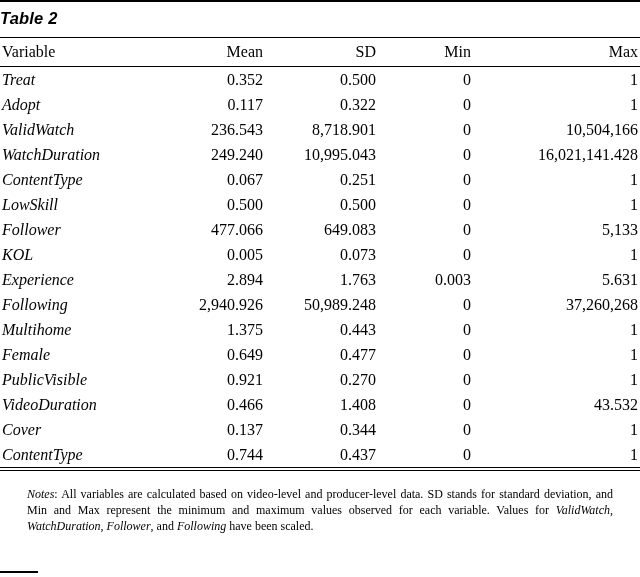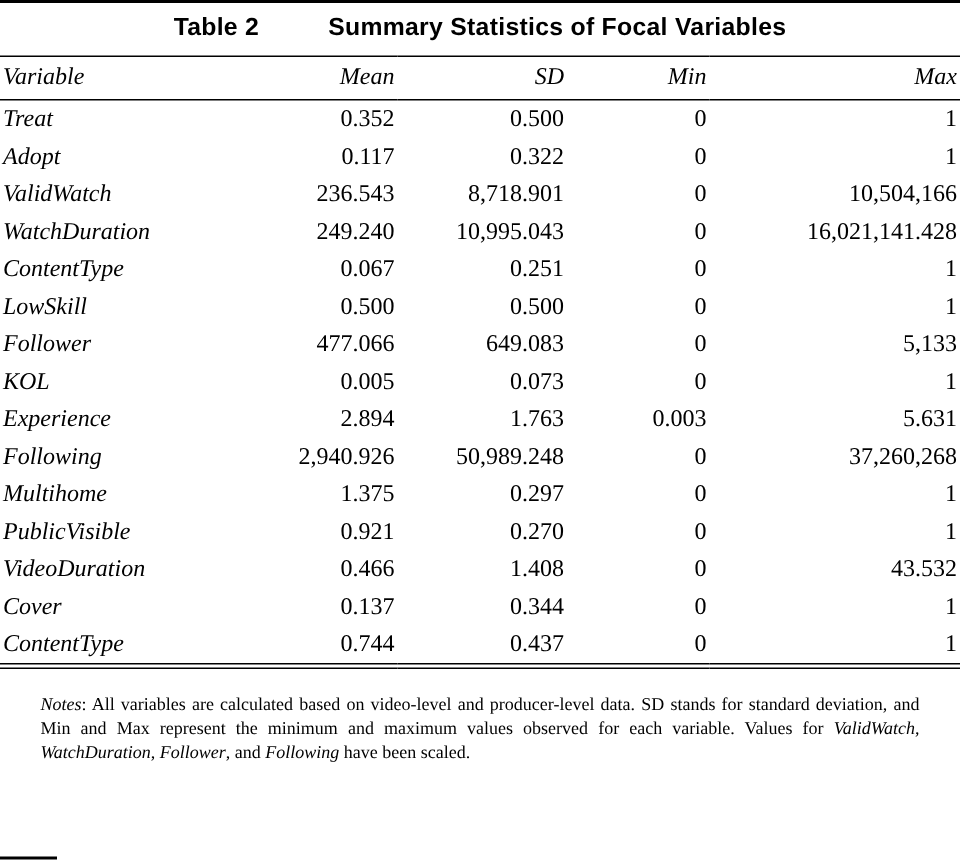--- a/index.html
+++ b/index.html
@@ -21,27 +21,27 @@
     top: 0;
     left: 0;
     width: 640px;
     height: 2px;
     background: #000;
   }
   .title-row {
     padding-top: 9px;
     padding-bottom: 9px;
     display: flex;
-    justify-content: center;
     align-items: baseline;
-    gap: 46px;
+    gap: 26px;
     font-family: "Liberation Sans", sans-serif;
     font-weight: 700;
     font-size: 16.5px;
     letter-spacing: 0.2px;
+    font-style: italic;
   }
   table.summary {
     width: 640px;
     border-collapse: collapse;
     table-layout: fixed;
     font-size: 16px;
     border-top: 1px solid #000;
     border-bottom: 4px double #000;
   }
   table.summary col.c-var { width: 170px; }
@@ -52,21 +52,21 @@
   table.summary th, table.summary td {
     padding: 3px 2px;
     line-height: 19px;
     font-weight: normal;
     white-space: nowrap;
     overflow: hidden;
   }
   table.summary thead tr {
     border-bottom: 1px solid #000;
   }
-  table.summary th { padding-top: 4px; padding-bottom: 5px; font-style: italic; }
+  table.summary th { padding-top: 4px; padding-bottom: 5px; }
   .al { text-align: left; padding-left: 4px; }
   .ar { text-align: right; padding-right: 3px; }
   td.var {
     font-style: italic;
     text-align: left;
     padding-left: 4px;
     margin-left: 16px;
   }
   .notes {
     width: 586px;
@@ -87,21 +87,20 @@
 </style>
 </head>
 <body>
 
 <div class="sheet">
 
   <div class="top-rule"></div>
 
   <div class="title-row">
     <span>Table 2</span>
-    <span>Summary Statistics of Focal Variables</span>
   </div>
 
   <table class="summary">
     <colgroup>
       <col class="c-var">
         <col class="c-mean">
         <col class="c-sd">
         <col class="c-min">
         <col class="c-max">
     </colgroup>
@@ -181,21 +180,28 @@
       <tr>
         <td class="var">Following</td>
         <td class="ar">2,940.926</td>
         <td class="ar">50,989.248</td>
         <td class="ar">0</td>
         <td class="ar">37,260,268</td>
       </tr>
       <tr>
         <td class="var">Multihome</td>
         <td class="ar">1.375</td>
-        <td class="ar">0.297</td>
+        <td class="ar">0.443</td>
+        <td class="ar">0</td>
+        <td class="ar">1</td>
+      </tr>
+      <tr>
+        <td class="var">Female</td>
+        <td class="ar">0.649</td>
+        <td class="ar">0.477</td>
         <td class="ar">0</td>
         <td class="ar">1</td>
       </tr>
       <tr>
         <td class="var">PublicVisible</td>
         <td class="ar">0.921</td>
         <td class="ar">0.270</td>
         <td class="ar">0</td>
         <td class="ar">1</td>
       </tr>

